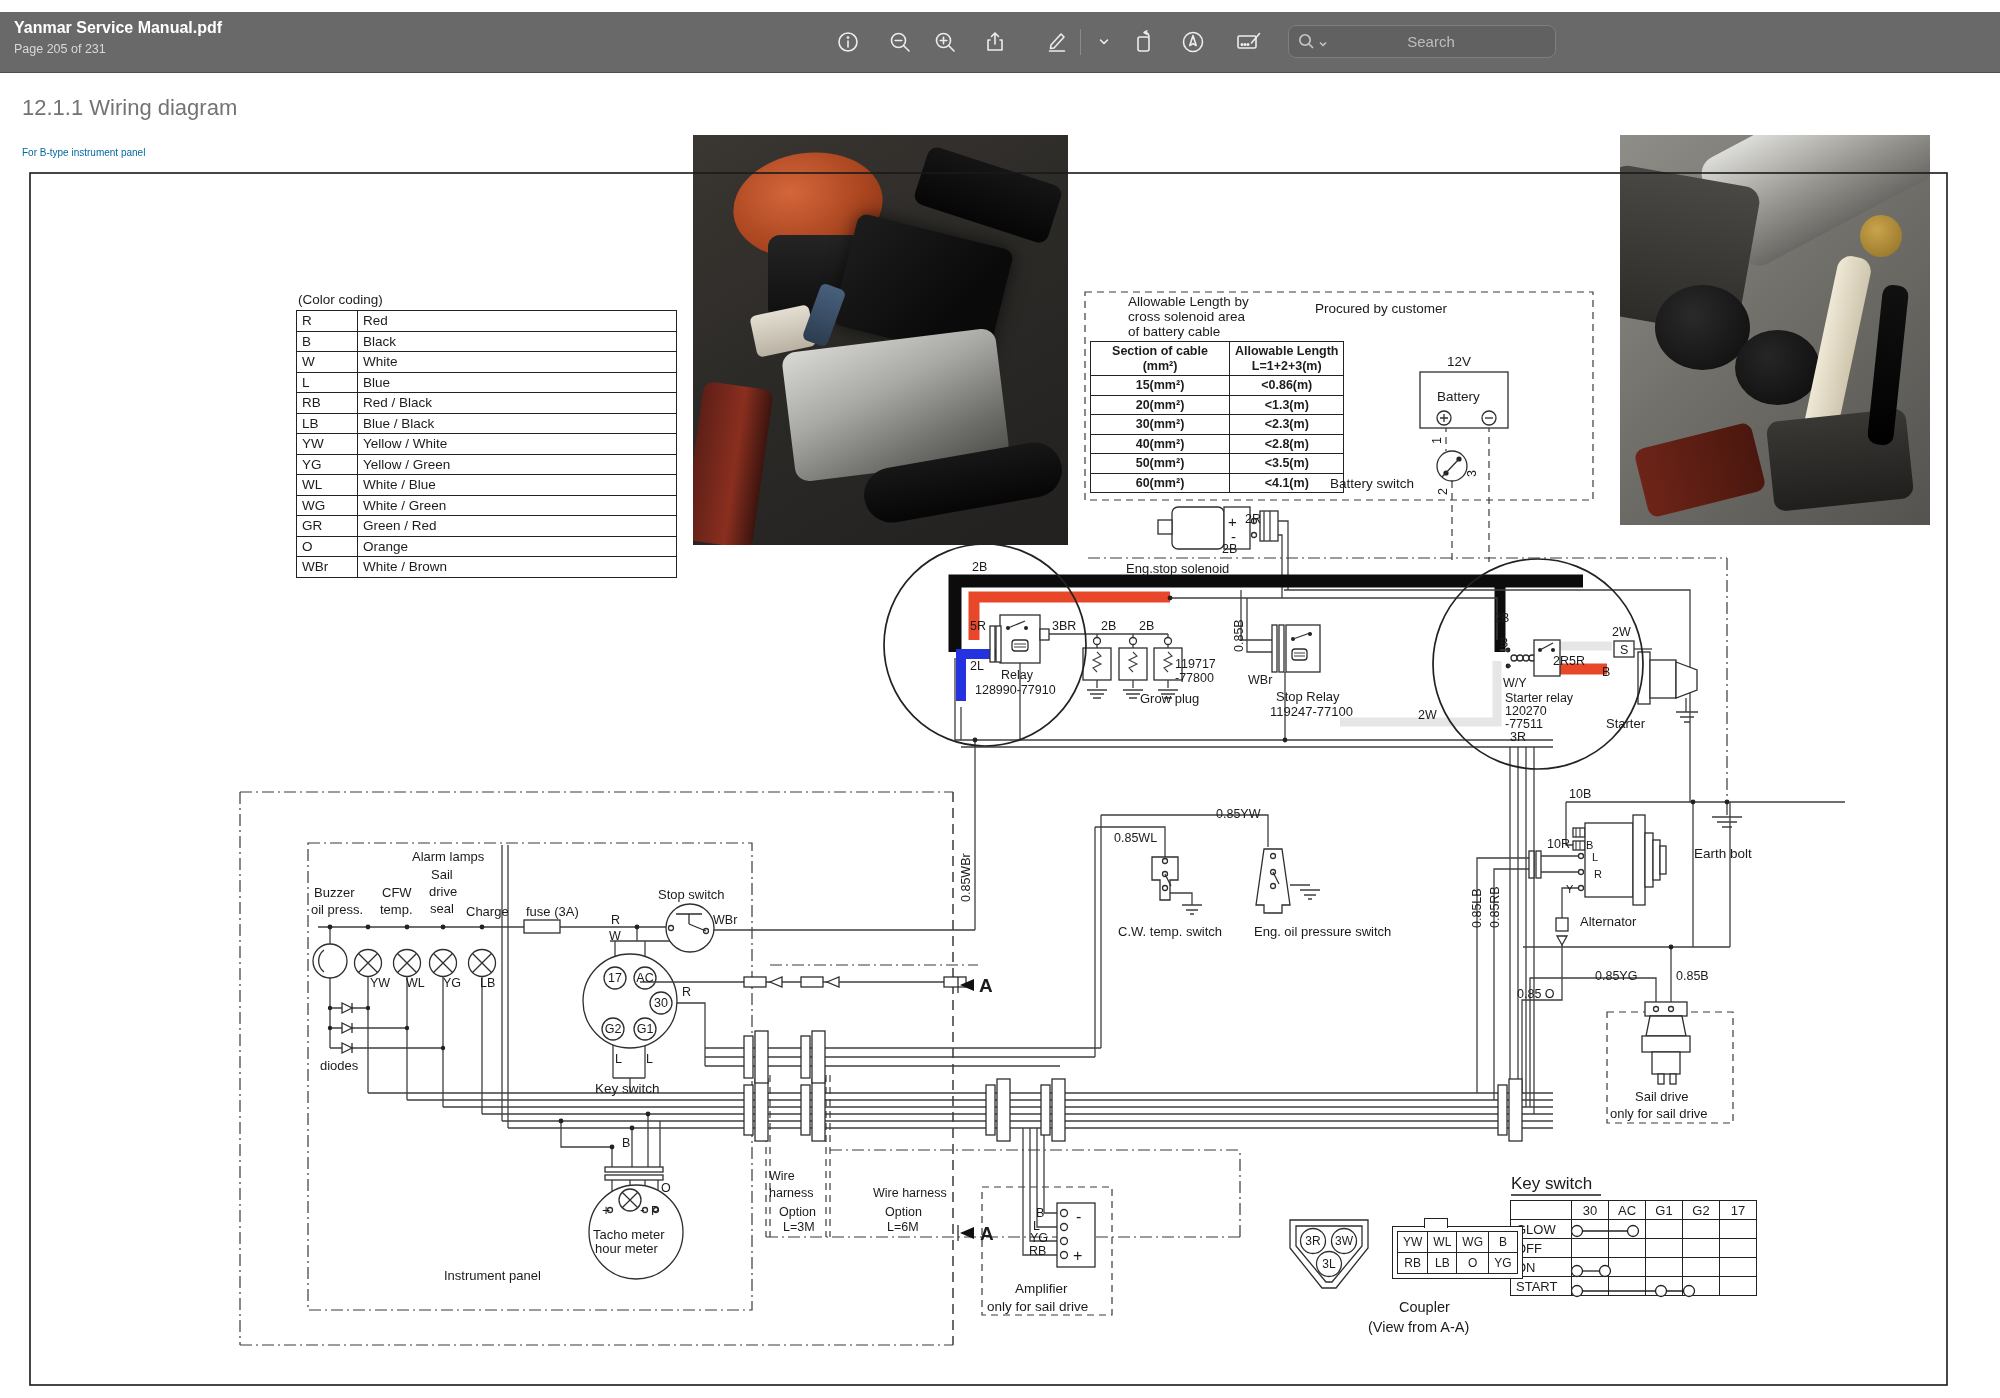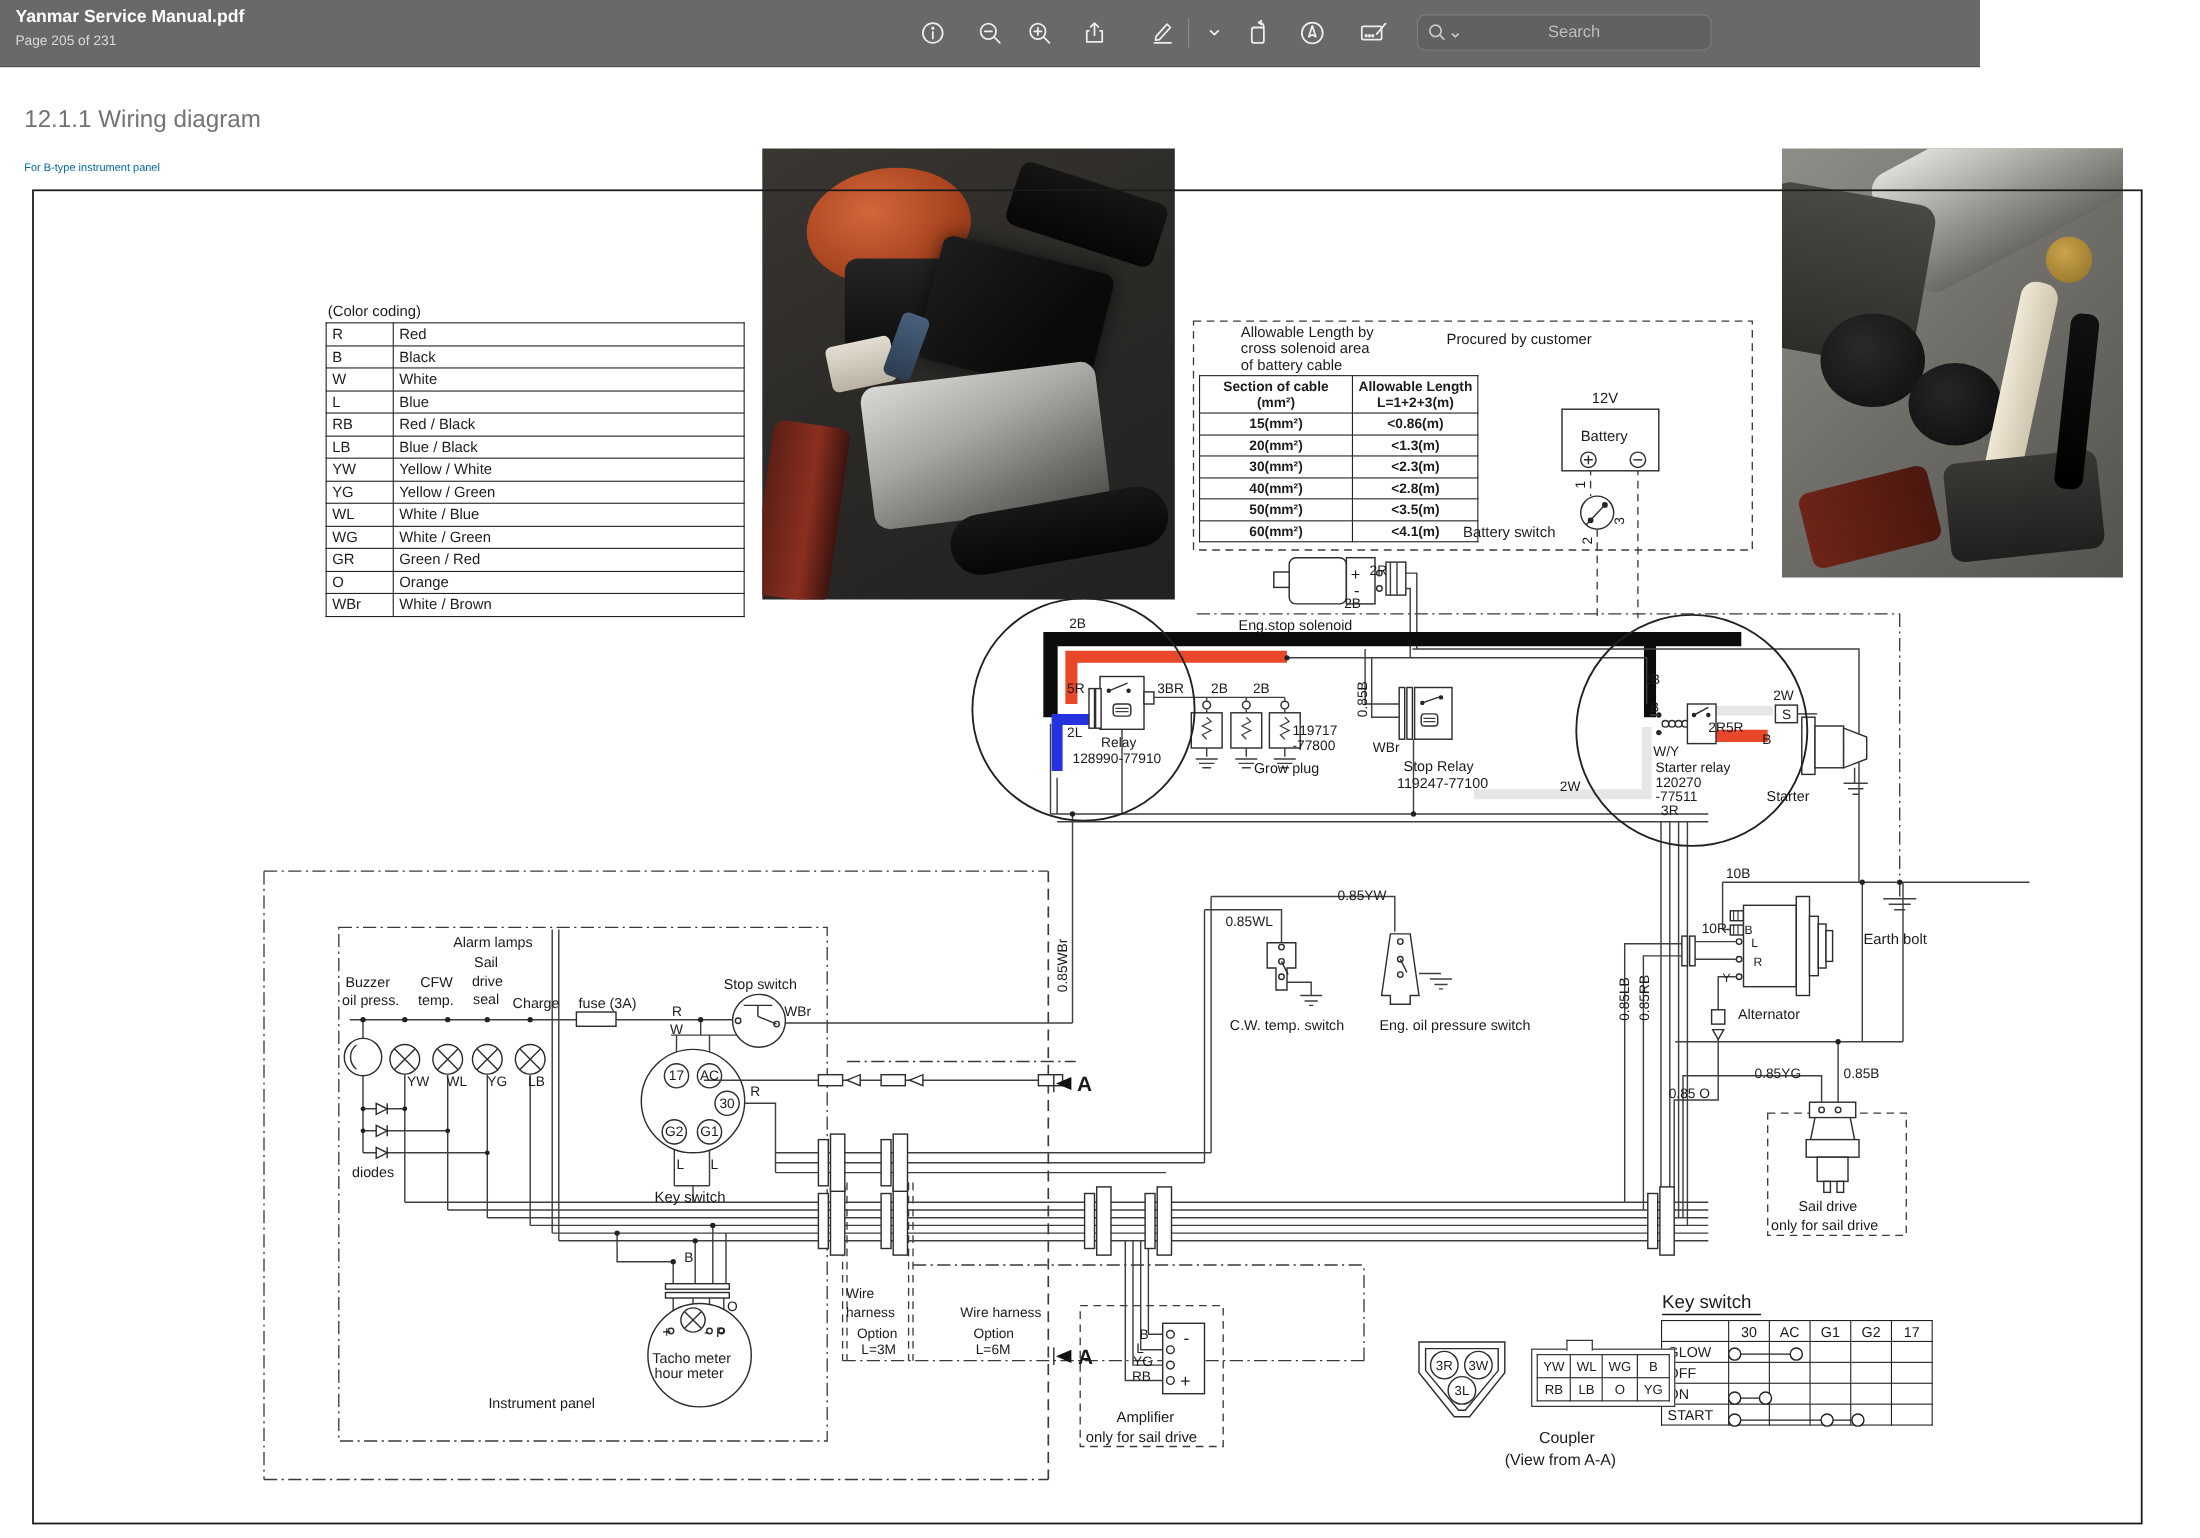--- a/index.html
+++ b/index.html
@@ -1,33 +1,33 @@
 <!DOCTYPE html>
 <html><head>
 <meta charset="utf-8">
 <style>
   html,body{margin:0;padding:0;background:#ffffff;font-family:"Liberation Sans",sans-serif;}
   #stage{position:relative;width:2000px;height:1398px;overflow:hidden;background:#fff;}
   
-  #toolbar{position:absolute;left:0;top:0;width:1800px;height:60px;background:#696969;border-bottom:1px solid #4e4e4e;z-index:50;}
+  #toolbar{position:absolute;left:0;top:12px;width:2000px;height:60px;background:#696969;border-bottom:1px solid #4e4e4e;z-index:50;}
   #tb-title{position:absolute;left:14px;top:7px;color:#fff;font-size:16px;font-weight:bold;}
   #tb-sub{position:absolute;left:14px;top:30px;color:#d8d8d8;font-size:12.5px;}
   .tbicon{position:absolute;top:13px;width:34px;height:34px;display:flex;align-items:center;justify-content:center;cursor:default;}
   .tbicon svg{stroke:#ededed;fill:none;stroke-width:1.6;stroke-linecap:round;stroke-linejoin:round;}
   #tb-sep{position:absolute;left:1080px;top:17px;width:1px;height:26px;background:#8a8a8a;}
   #searchpill{position:absolute;left:1288px;top:13px;width:268px;height:33px;background:#616161;border:1px solid #7e7e7e;border-radius:8px;display:flex;align-items:center;padding:0 8px;box-sizing:border-box;}
   #searchpill input{background:transparent;border:none;outline:none;color:#ffffff;font-size:15px;width:190px;font-family:"Liberation Sans",sans-serif;text-align:center;}
   #searchpill input::placeholder{color:#bdbdbd;}
   
   #heading{position:absolute;left:22px;top:95px;font-size:22px;font-weight:normal;color:#737373;}
   #subheading{position:absolute;left:22px;top:147px;font-size:10px;color:#0369a1;text-align:center;}
   
   table{border-collapse:collapse;}
   .dtable td,.dtable th{border:1px solid #222;color:#1c1c1c;padding:0 5px;white-space:nowrap;}
-  #color-table-wrap{position:absolute;left:296px;top:275px;z-index:5;}
+  #color-table-wrap{position:absolute;left:296px;top:292px;z-index:5;}
   #color-caption{font-size:13.5px;color:#1c1c1c;margin:0 0 3px 2px;}
   #color-table td{font-size:13.5px;height:19.5px;}
   #color-table td:first-child{width:50px;}
   #color-table td:last-child{width:308px;}
   #cable-wrap{position:absolute;left:1090px;top:294px;z-index:5;}
   #cable-title{font-size:13.5px;color:#1c1c1c;line-height:15px;margin:0 0 2px 38px;}
   #cable-table td,#cable-table th{font-size:12.5px;text-align:center;font-weight:bold;}
   #cable-table th{height:33px;line-height:15px;}
   #cable-table td{height:18.5px;text-align:center;}
   #cable-table .c0{width:128px;}

